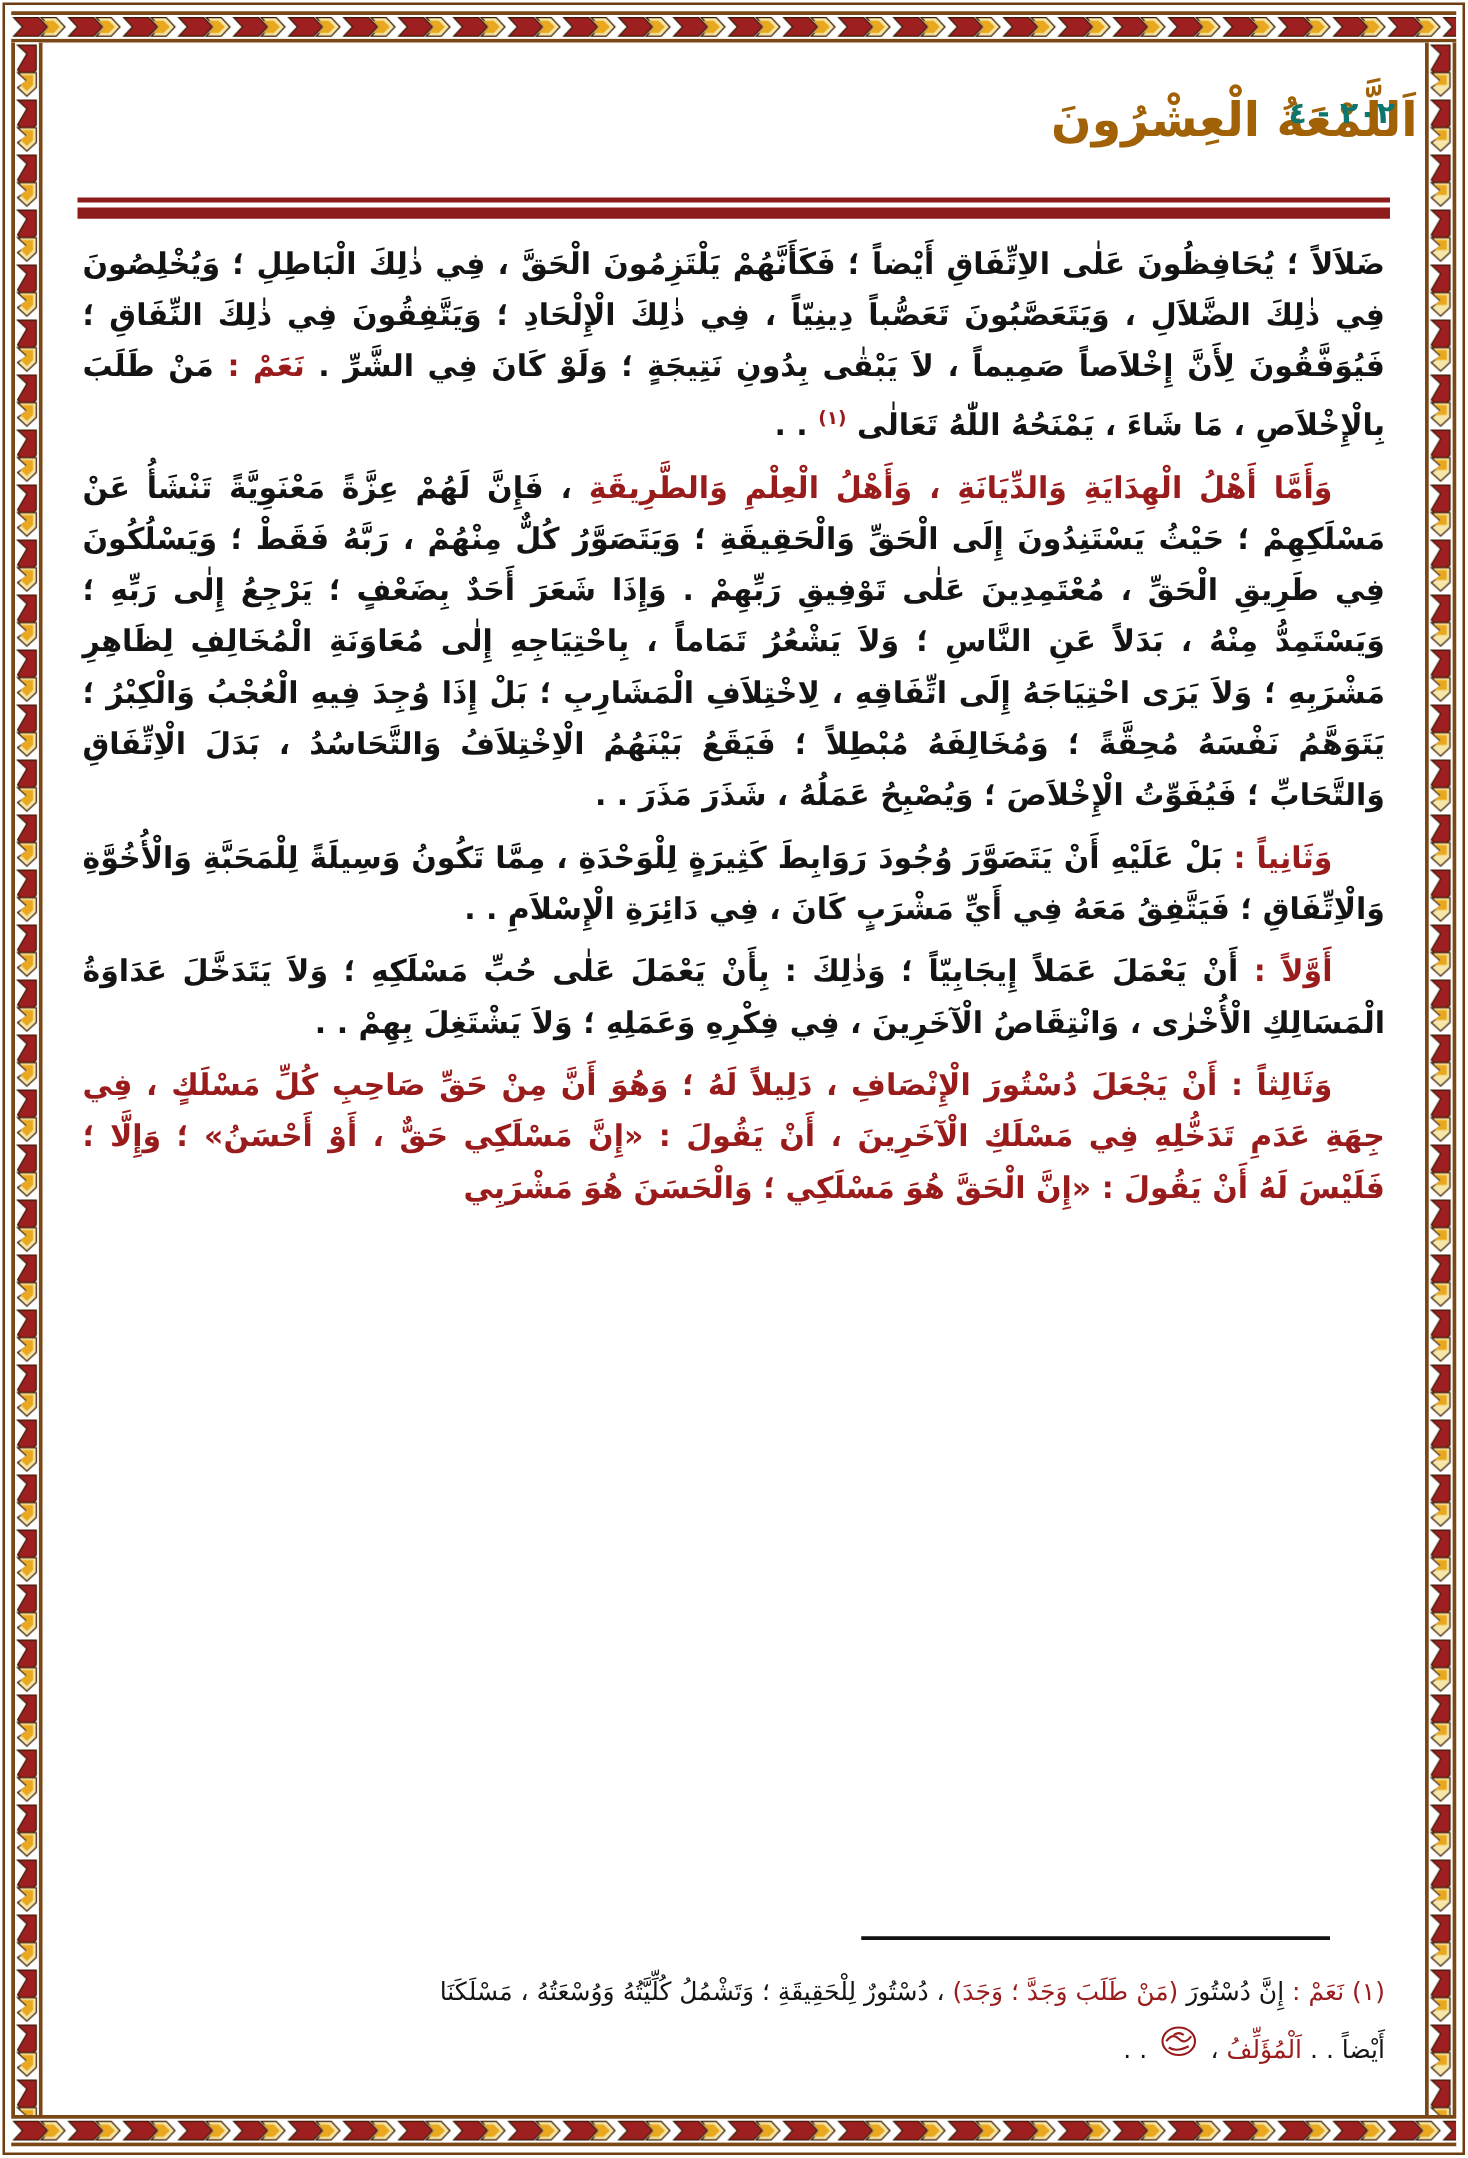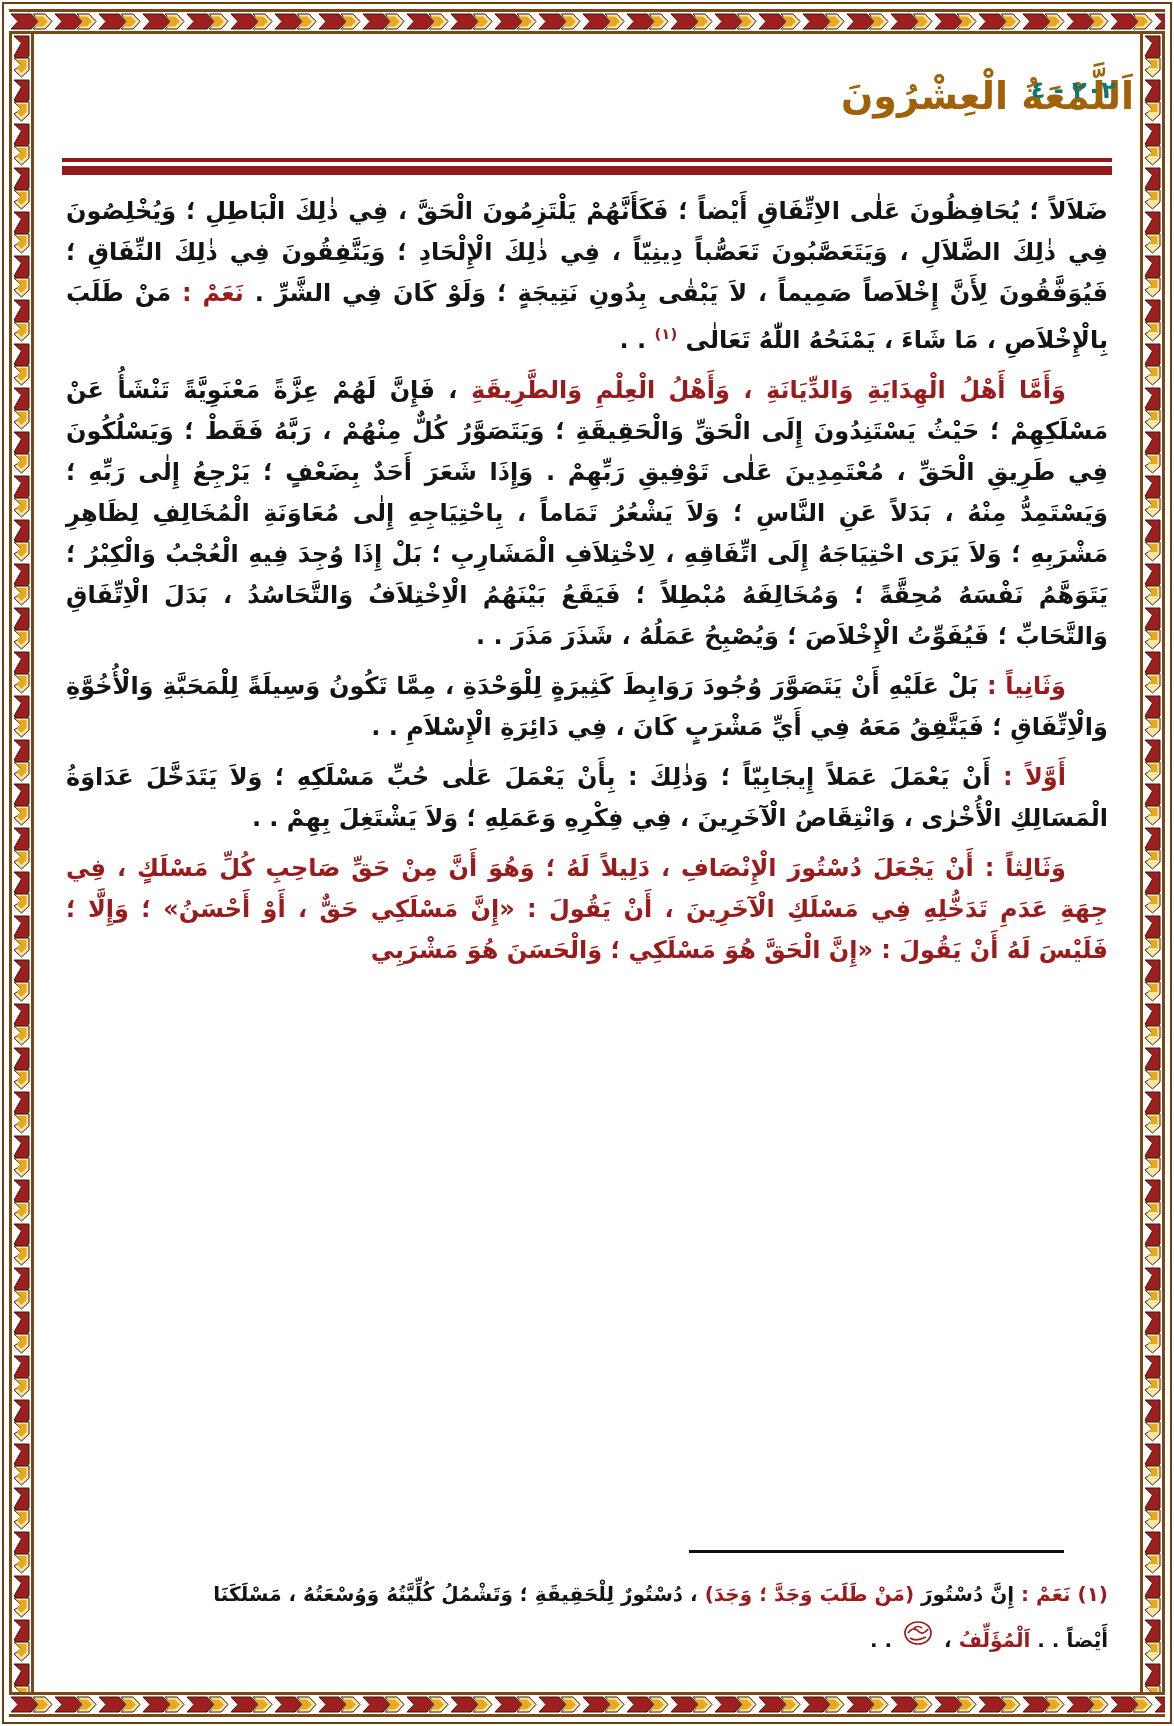--- a/index.html
+++ b/index.html
@@ -43,21 +43,21 @@
   .ink { color:#141414; }
   .red { color:#9a1b1b; }
   sup.red { font-size:0.62em; vertical-align:super; color:#9a1b1b; }
   
   .footnote { position:absolute; left:26px; right:26px; bottom:22px; }
   .fn-sep {
     height:3px; background:#111111; width:36%;
     margin:0 44px 18px auto;  
   }
   .fn-line {
-    margin:0; font-size:20px; font-weight:bold; line-height:46px;
+    margin:0; font-size:20px; font-weight:normal; line-height:46px;
     text-align:justify;
   }
   .fn-line.centered { text-align:right; }
   .seal { display:inline-block; vertical-align:middle; margin:0 2px; }
 </style>
 </head>
 <body>
 
 <div class="page">
 

